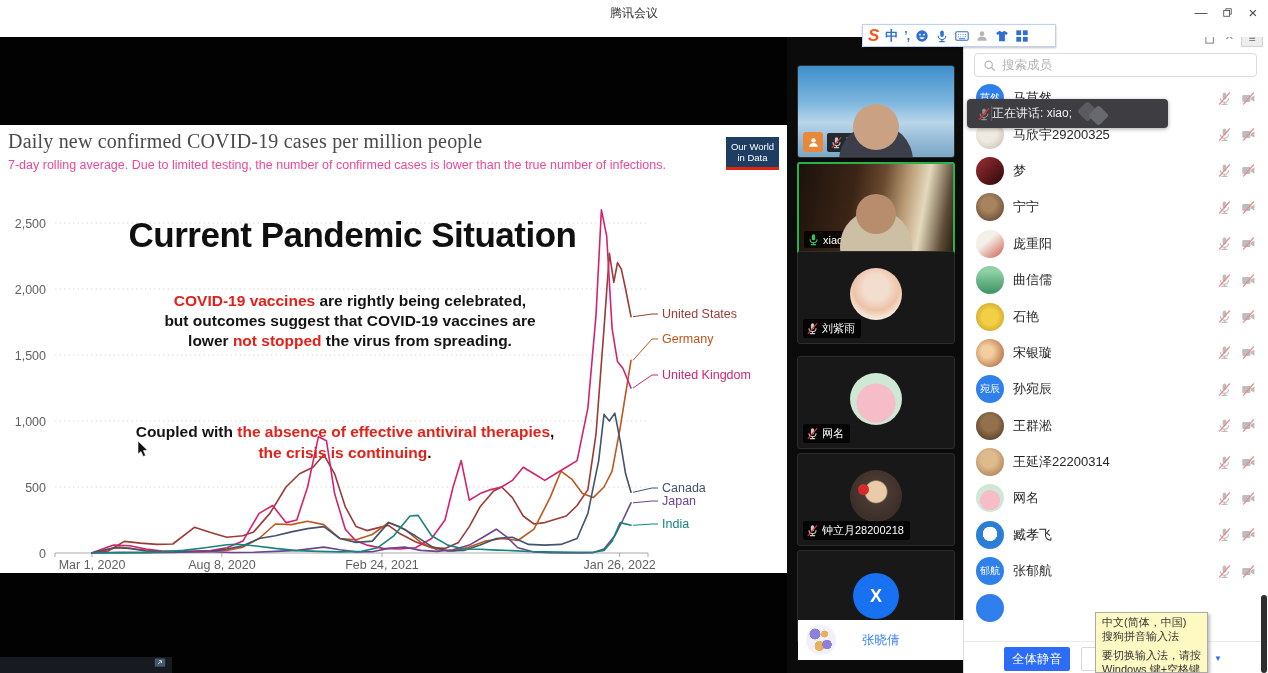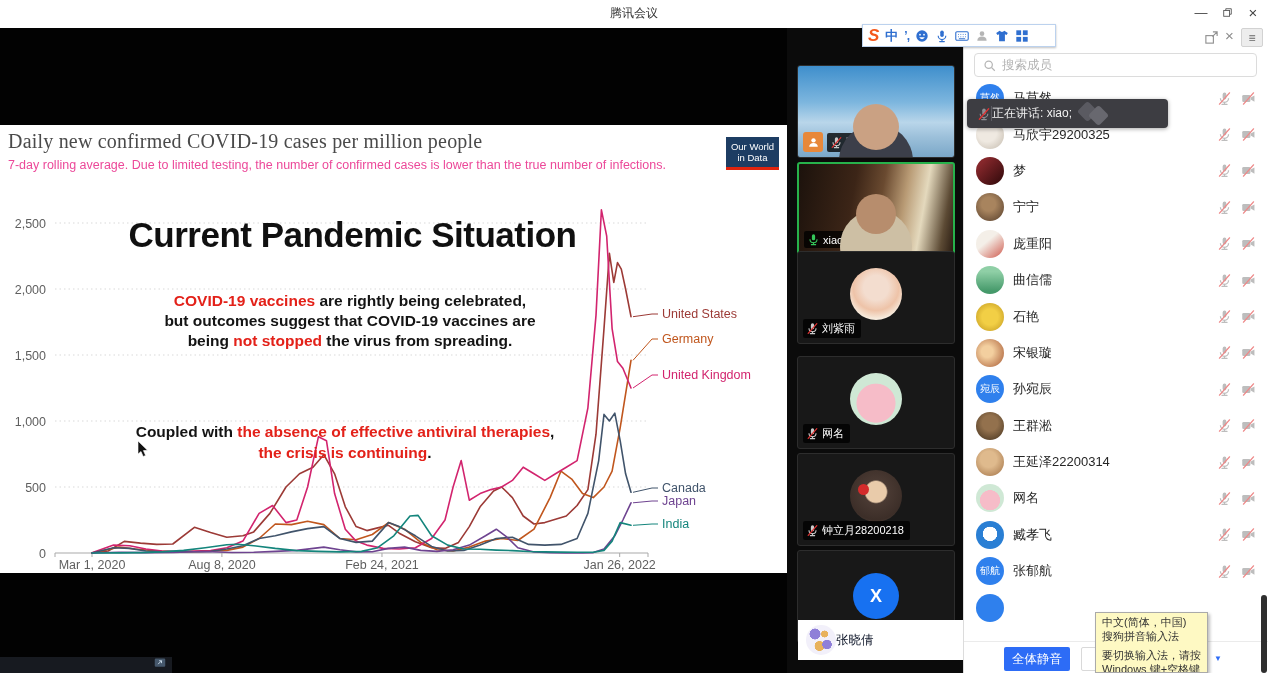--- a/index.html
+++ b/index.html
@@ -1,21 +1,21 @@
 <!DOCTYPE html>
 <html><head>
 <meta charset="utf-8">
 <style>
   * { margin:0; padding:0; box-sizing:border-box; }
   html,body { width:1268px; height:673px; overflow:hidden; background:#000;
     font-family:"Liberation Sans", sans-serif; }
   .app { position:relative; width:1268px; height:673px; background:#000; overflow:hidden; }
 
   
-  .titlebar { position:absolute; left:0; top:0; width:1268px; height:28px; background:#fff; z-index:10; }
+  .titlebar { position:absolute; left:0; top:0; width:1268px; height:37px; background:#fff; z-index:10; }
   .titlebar .wtitle { position:absolute; left:50%; top:5px; transform:translateX(-50%);
     font-size:12px; color:#333; }
   .wcontrols { position:absolute; right:2px; top:0; height:25px; display:flex; align-items:center; }
   .wbtn { width:26px; height:25px; display:flex; align-items:center; justify-content:center;
     color:#444; font-size:13px; cursor:default; }
   .wbtn svg { width:11px; height:11px; }
 
   
   .share { position:absolute; left:0; top:25px; width:787px; height:648px; background:#020202; }
   .chart-card { position:absolute; left:0; top:100px; width:787px; height:448px; background:#fff; }
@@ -72,21 +72,21 @@
   .xcircle { position:absolute; left:50%; top:22px; transform:translateX(-50%);
     width:46px; height:46px; border-radius:50%; background:#1771f1; color:#fff;
     display:flex; align-items:center; justify-content:center; font-size:18px; font-weight:700; }
   .white-card { position:absolute; left:11px; top:595px; width:165px; height:40px; background:#fff;
     z-index:20; display:flex; align-items:center; }
   .white-card .wc-av { width:30px; height:30px; border-radius:50%; margin-left:8px;
     background:radial-gradient(circle at 30% 30%, #8f7fd8 18%, transparent 19%),
                radial-gradient(circle at 70% 65%, #8f7fd8 16%, transparent 17%),
                radial-gradient(circle at 45% 70%, #e8b25c 18%, transparent 19%),
                radial-gradient(circle at 62% 30%, #e8b25c 12%, transparent 13%), #f2f0fa; }
-  .white-card .wc-name { margin-left:0; font-size:12.5px; color:#0f172a; }
+  .white-card .wc-name { margin-left:26px; font-size:12.5px; color:#3b82f6; }
 
   
   .panel { position:absolute; left:963px; top:25px; width:305px; height:648px; background:#fff;
     border-left:1px solid #dcdcdc; }
   .p-head { position:absolute; left:0; top:0; width:100%; height:25px; }
   .p-popout { position:absolute; left:240px; top:5px; width:15px; height:15px; }
   .p-close { position:absolute; left:261px; top:2px; font-size:15px; color:#8c8c8c; }
   .p-menu { position:absolute; left:277px; top:3px; width:22px; height:19px; background:#ededed;
     border:1px solid #d2d2d2; border-radius:2px; color:#666; font-size:12px;
     display:flex; align-items:center; justify-content:center; }
@@ -216,21 +216,21 @@
       <div class="chart-title">Daily new confirmed COVID-19 cases per million people</div>
       <div class="chart-sub">7-day rolling average. Due to limited testing, the number of confirmed cases is lower than the true number of infections.</div>
       <div class="owid">
         <span>Our World</span>
         <span>in Data</span>
       </div>
       <div class="ov-head">Current Pandemic Situation</div>
       <div class="ov-p1" id="ov-p1">
           <div><span class="redtxt">COVID-19 vaccines</span><span> are rightly being celebrated,</span></div>
           <div><span>but outcomes suggest that COVID-19 vaccines are</span></div>
-          <div><span>being </span><span class="redtxt">not stopped</span><span> the virus from spreading.</span></div>
+          <div><span>lower </span><span class="redtxt">not stopped</span><span> the virus from spreading.</span></div>
         </div>
       <div class="ov-p2" id="ov-p2">
           <div><span>Coupled with </span><span class="redtxt">the absence of effective antiviral therapies</span><span>,</span></div>
           <div><span class="redtxt">the crisis is continuing</span><span>.</span></div>
         </div>
       <svg class="cursor" viewBox="0 0 13 18">
         <polygon points="1,0 1,13 4,10.5 6.2,15.5 8.6,14.4 6.4,9.6 10.5,9.3" fill="#111" stroke="#fff" stroke-width="0.6"></polygon>
       </svg>
     </div>
     <div class="share-banner">

